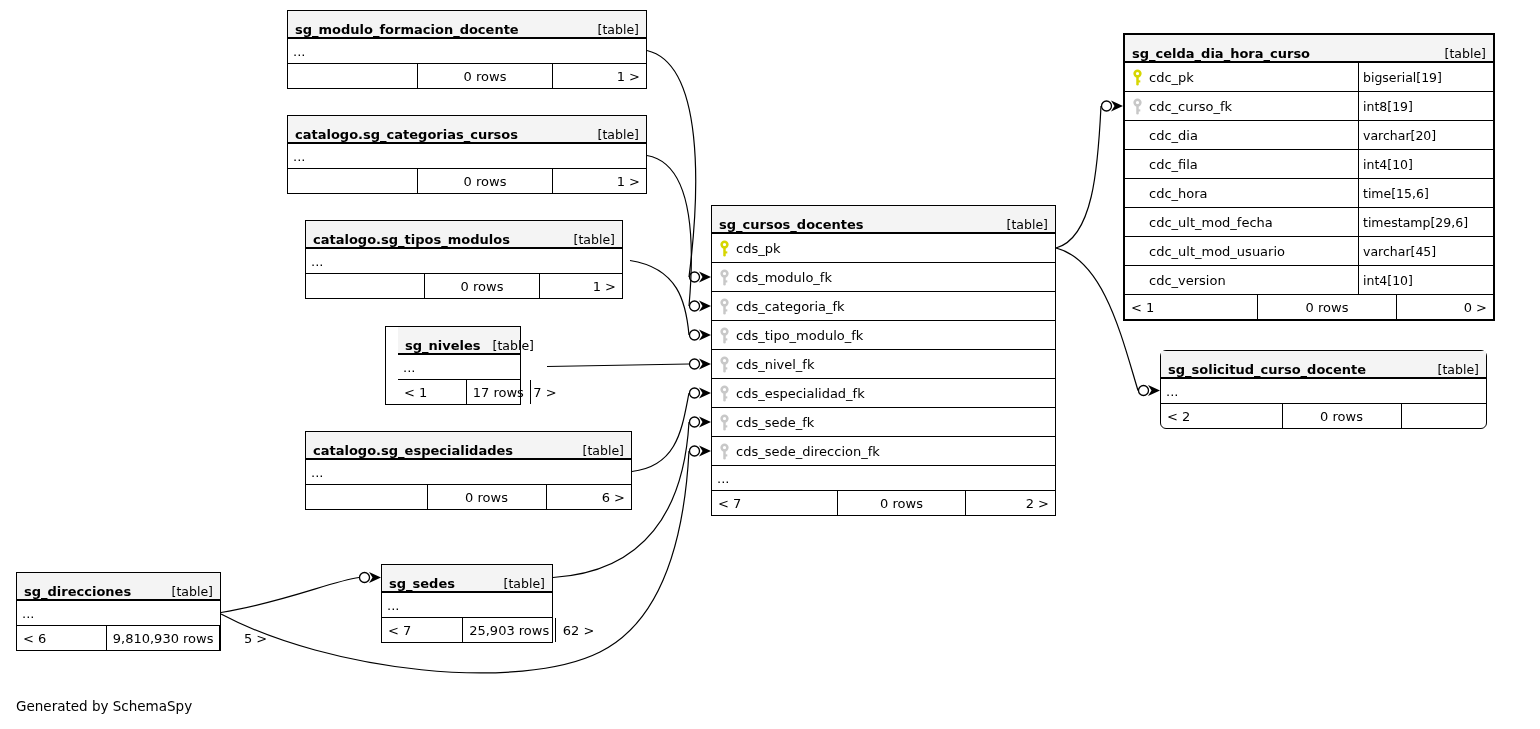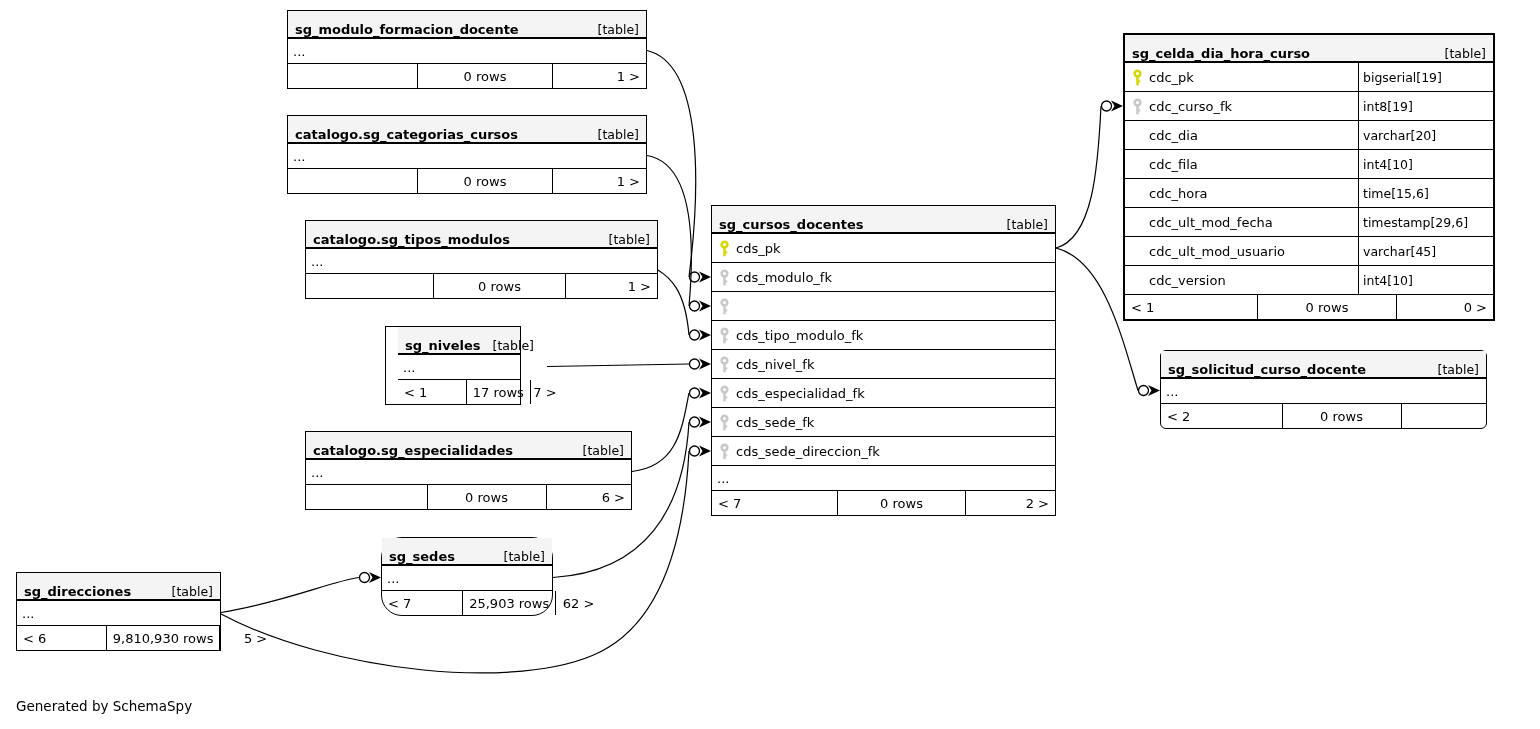--- a/index.html
+++ b/index.html
@@ -121,21 +121,21 @@
           <span class="t-name">catalogo.sg_categorias_cursos</span>
           <span class="t-tag">[table]</span>
         </div>
         <div class="t-ellipsis">...</div>
         <div class="t-footer">
           <span class="f-cell f-left"></span>
           <span class="f-cell f-center">0 rows</span>
           <span class="f-cell f-right">1 &gt;</span>
         </div>
       </div>
-      <div class="table-box" style="left: 305px; top: 220px; width: 353px;">
+      <div class="table-box" style="left: 305px; top: 220px; width: 318px;">
         <div class="t-header">
           <span class="t-name">catalogo.sg_tipos_modulos</span>
           <span class="t-tag">[table]</span>
         </div>
         <div class="t-ellipsis">...</div>
         <div class="t-footer">
           <span class="f-cell f-left"></span>
           <span class="f-cell f-center">0 rows</span>
           <span class="f-cell f-right">1 &gt;</span>
         </div>
@@ -157,21 +157,21 @@
           <span class="t-name">catalogo.sg_especialidades</span>
           <span class="t-tag">[table]</span>
         </div>
         <div class="t-ellipsis">...</div>
         <div class="t-footer">
           <span class="f-cell f-left"></span>
           <span class="f-cell f-center">0 rows</span>
           <span class="f-cell f-right">6 &gt;</span>
         </div>
       </div>
-      <div class="table-box" style="left: 381px; top: 537px; width: 172px; border-radius: 21px;">
+      <div class="table-box" style="left: 381px; top: 564px; width: 172px;">
         <div class="t-header">
           <span class="t-name">sg_sedes</span>
           <span class="t-tag">[table]</span>
         </div>
         <div class="t-ellipsis">...</div>
         <div class="t-footer">
           <span class="f-cell f-left">&lt; 7</span>
           <span class="f-cell f-center">25,903 rows</span>
           <span class="f-cell f-right">62 &gt;</span>
         </div>
@@ -214,20 +214,21 @@
           <span class="col-name">cds_modulo_fk</span>
         </div>
         <div class="t-row">
           <span class="key-cell">
             <svg width="11" height="17" viewBox="0 0 11 17">
               <circle cx="5.5" cy="4.6" r="2.9" fill="none" stroke="#c8c8c8" stroke-width="2.5"></circle>
               <line x1="5.5" y1="7.6" x2="5.5" y2="15.2" stroke="#c8c8c8" stroke-width="2.5" stroke-linecap="round"></line>
               <line x1="5.5" y1="12.4" x2="8.3" y2="12.4" stroke="#c8c8c8" stroke-width="2.1"></line>
             </svg>
           </span>
+          <span class="col-name">cds_categoria_fk</span>
         </div>
         <div class="t-row">
           <span class="key-cell">
             <svg width="11" height="17" viewBox="0 0 11 17">
               <circle cx="5.5" cy="4.6" r="2.9" fill="none" stroke="#c8c8c8" stroke-width="2.5"></circle>
               <line x1="5.5" y1="7.6" x2="5.5" y2="15.2" stroke="#c8c8c8" stroke-width="2.5" stroke-linecap="round"></line>
               <line x1="5.5" y1="12.4" x2="8.3" y2="12.4" stroke="#c8c8c8" stroke-width="2.1"></line>
             </svg>
           </span>
           <span class="col-name">cds_tipo_modulo_fk</span>

